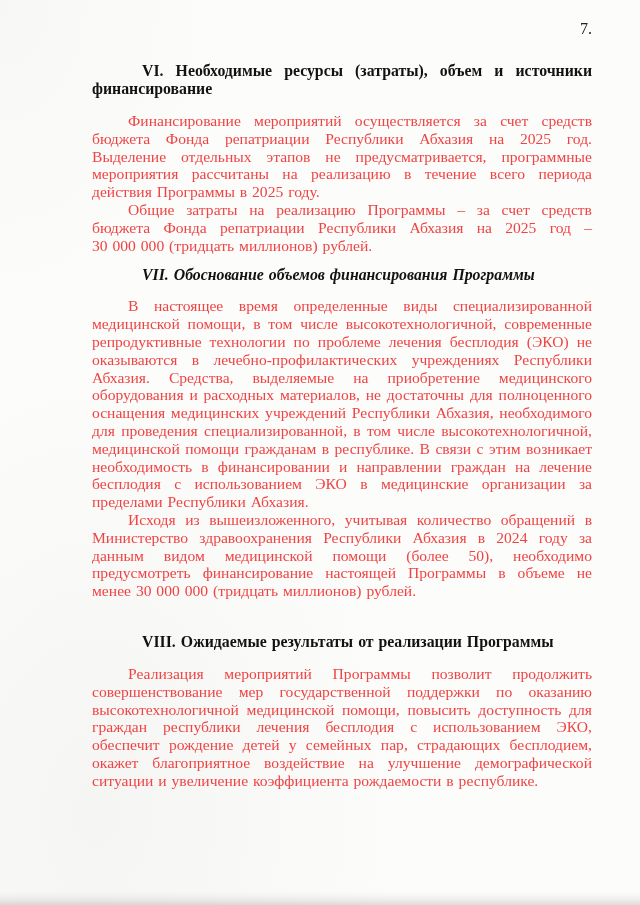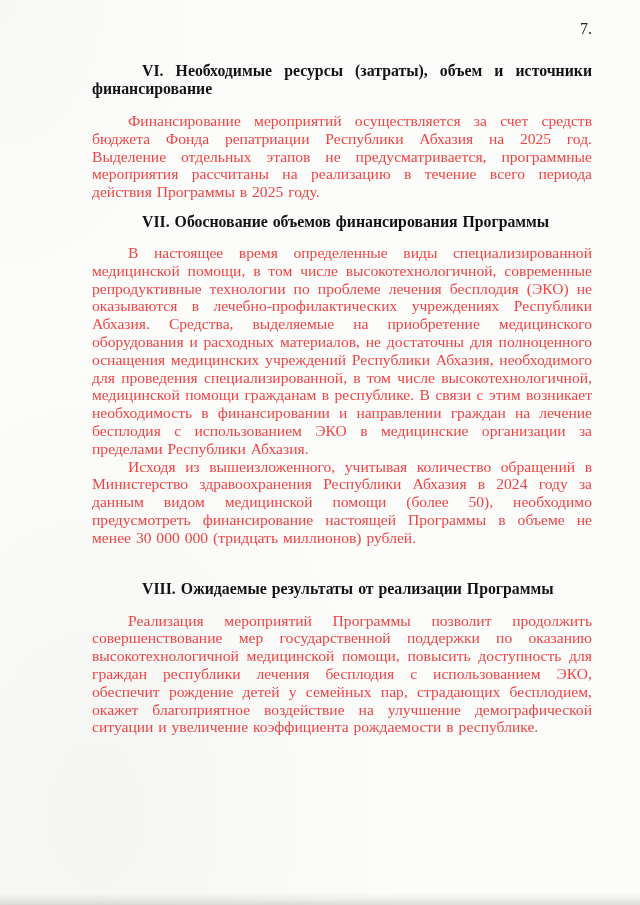--- a/index.html
+++ b/index.html
@@ -61,21 +61,21 @@
   h2.doc-heading {
     margin: 0;
     font-size: 15.8px;
     line-height: 18px;
     font-weight: bold;
     color: #121212;
     word-spacing: 1px;
   }
 
   h2.h-vi   { margin: 20px 0 14px 0; }
-  h2.h-vii  { margin: 12px 0 13px 0; text-indent: 50px; }
+  h2.h-vii  { margin: 12px 0 13px 0; text-indent: 50px; font-style: italic; }
   h2.h-viii { margin: 33px 0 14px 0; text-indent: 50px; }
 
   .h-line1 {
     display: block;
     text-indent: 50px;
     text-align: justify;
     text-align-last: justify;
     margin-top: 24px;
   }
   .h-line2 {
@@ -91,20 +91,21 @@
   <div class="content">
 
     <div class="page-number">7.</div>
 
     <section>
       <h2 class="doc-heading h-vi">
         <span class="h-line1">VI. Необходимые ресурсы (затраты), объем и источники</span>
         <span class="h-line2">финансирование</span>
       </h2>
       <p class="body-par">Финансирование мероприятий осуществляется за счет средств бюджета Фонда репатриации Республики Абхазия на 2025 год. Выделение отдельных этапов не предусматривается, программные мероприятия рассчитаны на реализацию в течение всего периода действия Программы в 2025 году.</p>
+      <p class="body-par">Общие затраты на реализацию Программы – за счет средств бюджета Фонда репатриации Республики Абхазия на 2025 год – 30&nbsp;000&nbsp;000 (тридцать миллионов) рублей.</p>
     </section>
 
     <section>
       <h2 class="doc-heading h-vii">VII. Обоснование объемов финансирования Программы</h2>
       <p class="body-par">В настоящее время определенные виды специализированной медицинской помощи, в том числе высокотехнологичной, современные репродуктивные технологии по проблеме лечения бесплодия (ЭКО) не оказываются в лечебно-профилактических учреждениях Республики Абхазия. Средства, выделяемые на приобретение медицинского оборудования и расходных материалов, не достаточны для полноценного оснащения медицинских учреждений Республики Абхазия, необходимого для проведения специализированной, в том числе высокотехнологичной, медицинской помощи гражданам в республике. В связи с этим возникает необходимость в финансировании и направлении граждан на лечение бесплодия с использованием ЭКО в медицинские организации за пределами Республики Абхазия.</p>
       <p class="body-par">Исходя из вышеизложенного, учитывая количество обращений в Министерство здравоохранения Республики Абхазия в 2024 году за данным видом медицинской помощи (более 50), необходимо предусмотреть финансирование настоящей Программы в объеме не менее 30&nbsp;000&nbsp;000 (тридцать миллионов) рублей.</p>
     </section>
 
     <section>
       <h2 class="doc-heading h-viii">VIII. Ожидаемые результаты от реализации Программы</h2>

